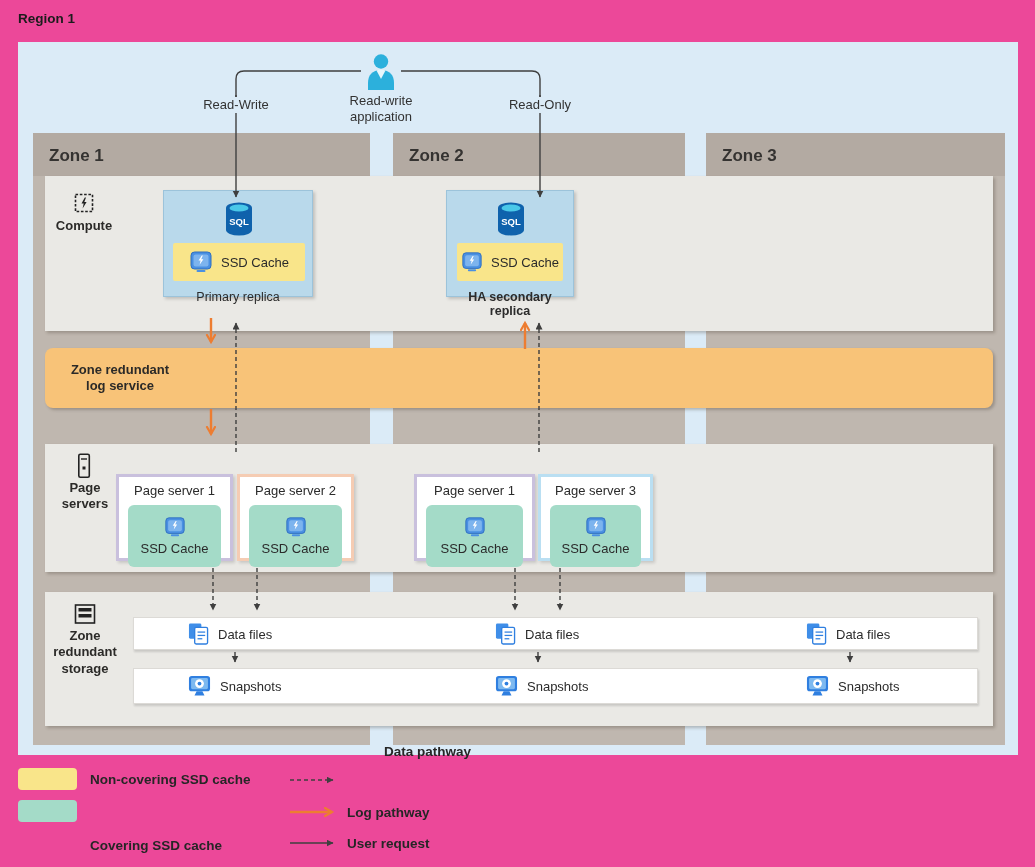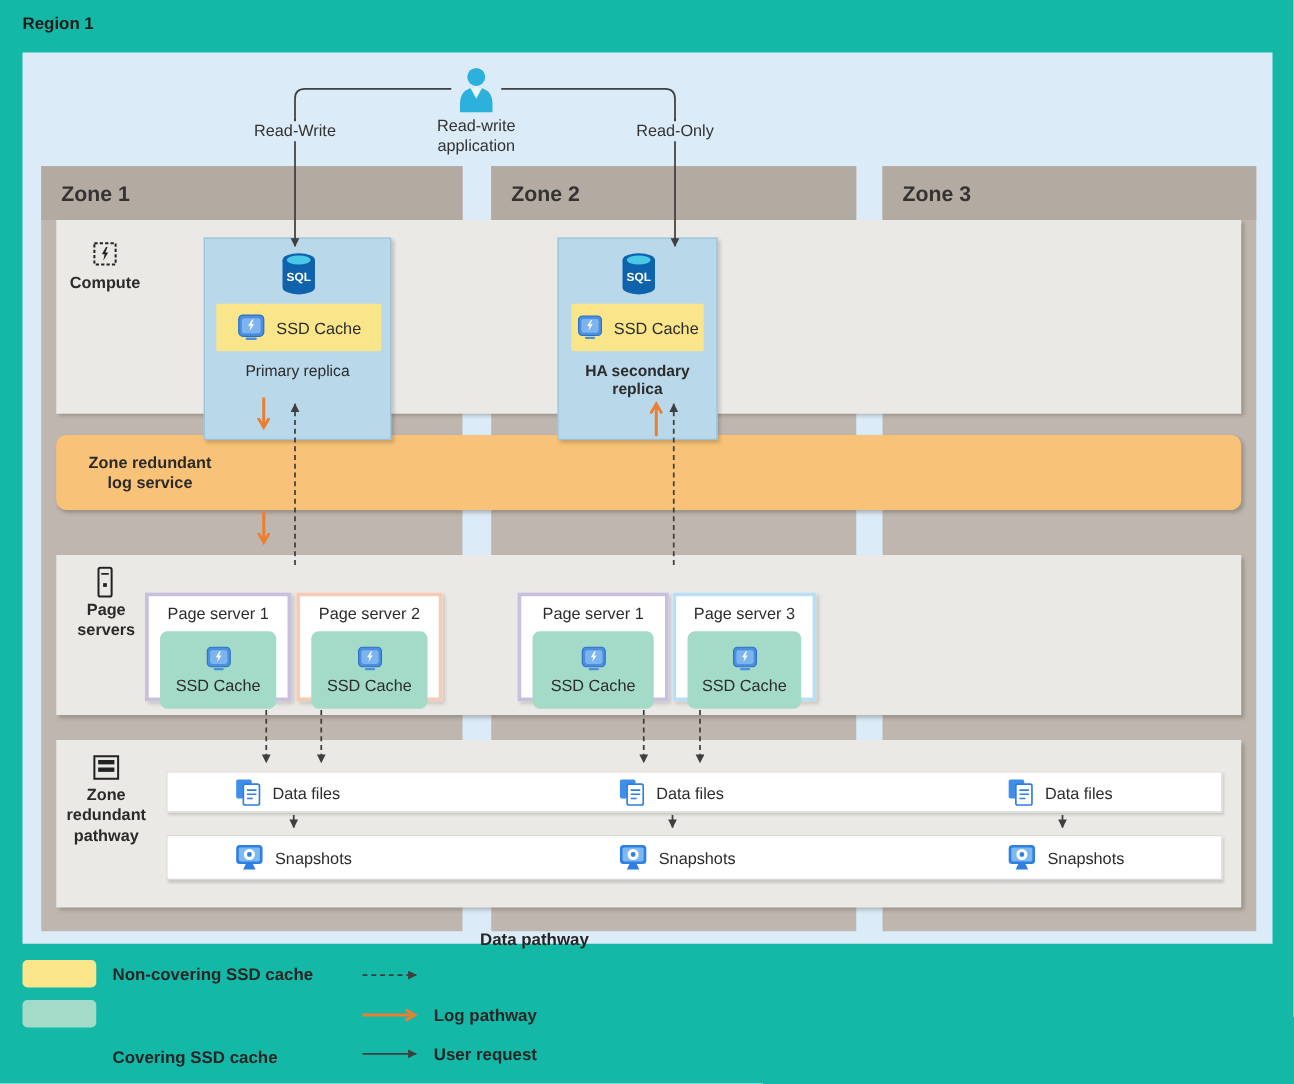--- a/index.html
+++ b/index.html
@@ -1,34 +1,34 @@
 <!DOCTYPE html>
 <html><head>
 <meta charset="utf-8">
 <style>
   html,body{margin:0;padding:0;background:#fff;}
-  .canvas{position:relative;width:1035px;height:867px;background:#14b8a6;
+  .canvas{position:relative;width:1035px;height:867px;background:#ec4899;
           font-family:"Liberation Sans",sans-serif;color:#2f2f2f;overflow:hidden;}
   .abs{position:absolute;}
   
   .region-title{left:18px;top:11px;font-size:13.5px;font-weight:bold;color:#1c1c1c;}
   .region-box{left:18px;top:42px;width:1000px;height:713px;background:#dbebf7;}
   
   .zone-col{top:133px;height:612px;background:#bfb7af;}
   .zone-head{height:43px;background:#b3aaa2;}
   .zone-label{padding:13px 0 0 16px;font-size:17px;font-weight:bold;color:#353331;}
   
   .band{left:45px;width:948px;background:#eae9e5;box-shadow:2px 2px 3px rgba(70,60,50,.30);}
   .band-compute{top:176px;height:155px;}
   .band-log{top:348px;height:60px;background:#f8c378;border-radius:8px;}
   .band-page{top:444px;height:128px;}
   .band-storage{top:592px;height:134px;}
   .side-label{font-size:13px;font-weight:bold;color:#2b2a28;text-align:center;line-height:1.25;}
   
-  .replica{top:190px;height:162px;background:#b9d9eb;border:1px solid #9cc3da;
+  .replica{top:190px;height:107px;background:#b9d9eb;border:1px solid #9cc3da;
            box-shadow:2px 2px 3px rgba(0,0,0,.18);box-sizing:border-box;}
   .cache-chip{position:absolute;height:38px;background:#f9e58a;border-radius:2px;
               display:flex;align-items:center;justify-content:center;gap:8px;font-size:13px;color:#2b2b2b;}
   .replica-name{position:absolute;width:100%;text-align:center;font-size:12.5px;color:#2b2b2b;}
   
   .ps-box{top:474px;height:87px;background:#fff;border:3px solid;box-sizing:border-box;
           box-shadow:2px 2px 3px rgba(0,0,0,.15);}
   .ps-title{text-align:center;margin-top:6px;font-size:13px;color:#2b2b2b;}
   .ps-cache{margin:7px 9px 0 9px;height:62px;background:#a4dbc8;border-radius:6px;
             display:flex;flex-direction:column;align-items:center;justify-content:center;gap:3px;
@@ -97,21 +97,21 @@
     <line x1="6" y1="6" x2="12" y2="6" stroke="#222" stroke-width="1.4"></line>
     <rect x="7.5" y="13.5" width="3" height="3" fill="#222"></rect>
   </svg>
   <div class="abs side-label" style="left:53px;top:480px;width:64px;">Page servers</div>
 
   <svg class="abs" style="left:73px;top:603px;" width="24" height="22" viewBox="0 0 24 22">
     <rect x="2.5" y="2" width="19" height="18" fill="none" stroke="#222" stroke-width="1.6"></rect>
     <rect x="5.5" y="5" width="13" height="3.5" fill="#222"></rect>
     <rect x="5.5" y="11" width="13" height="3.5" fill="#222"></rect>
   </svg>
-  <div class="abs side-label" style="left:45px;top:628px;width:80px;">Zone redundant pathway</div>
+  <div class="abs side-label" style="left:45px;top:628px;width:80px;">Zone redundant storage</div>
 
   <div class="abs replica" style="left:163px;width:150px;">
     <svg style="position:absolute;left:58px;top:10px;" width="34" height="38" viewBox="0 0 34 38">
       <path d="M4,7 v22 a13,5.5 0 0 0 26,0 v-22 z" fill="#0f62ac"></path>
       <ellipse cx="17" cy="7" rx="13" ry="5.5" fill="#0f62ac"></ellipse>
       <ellipse cx="17" cy="7" rx="9.5" ry="3.6" fill="#49c8e8"></ellipse>
       <text x="17" y="24" text-anchor="middle" font-size="9.5" font-weight="bold" fill="#fff" font-family="Liberation Sans, sans-serif">SQL</text>
     </svg>
     <div class="cache-chip" style="left:9px;top:52px;width:132px;">
       <svg width="24" height="24" viewBox="0 0 24 24">

